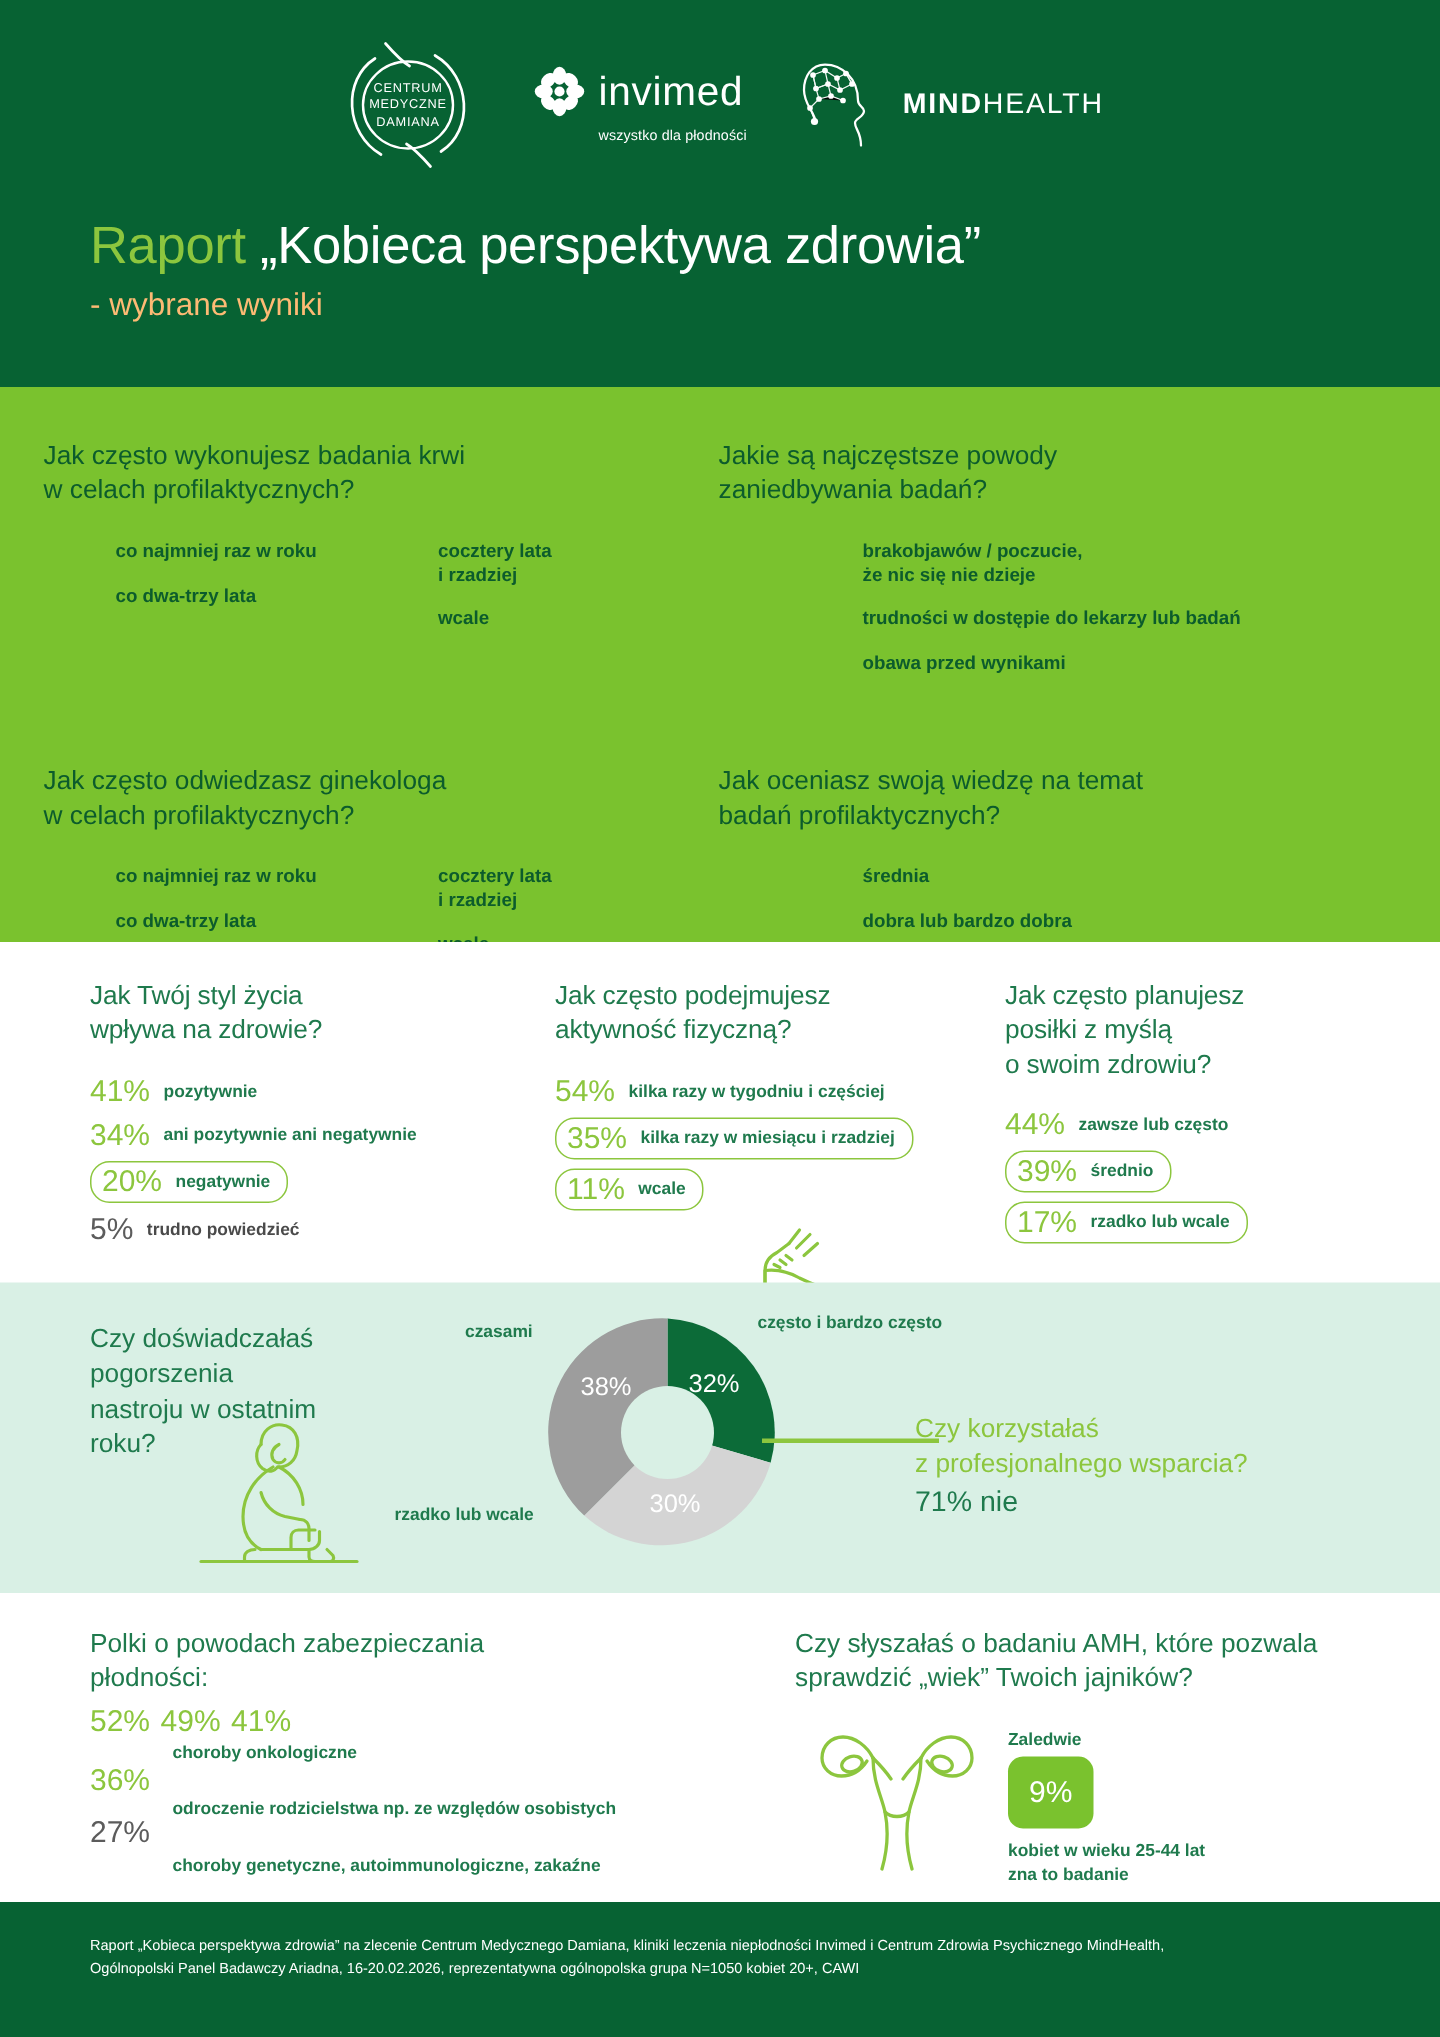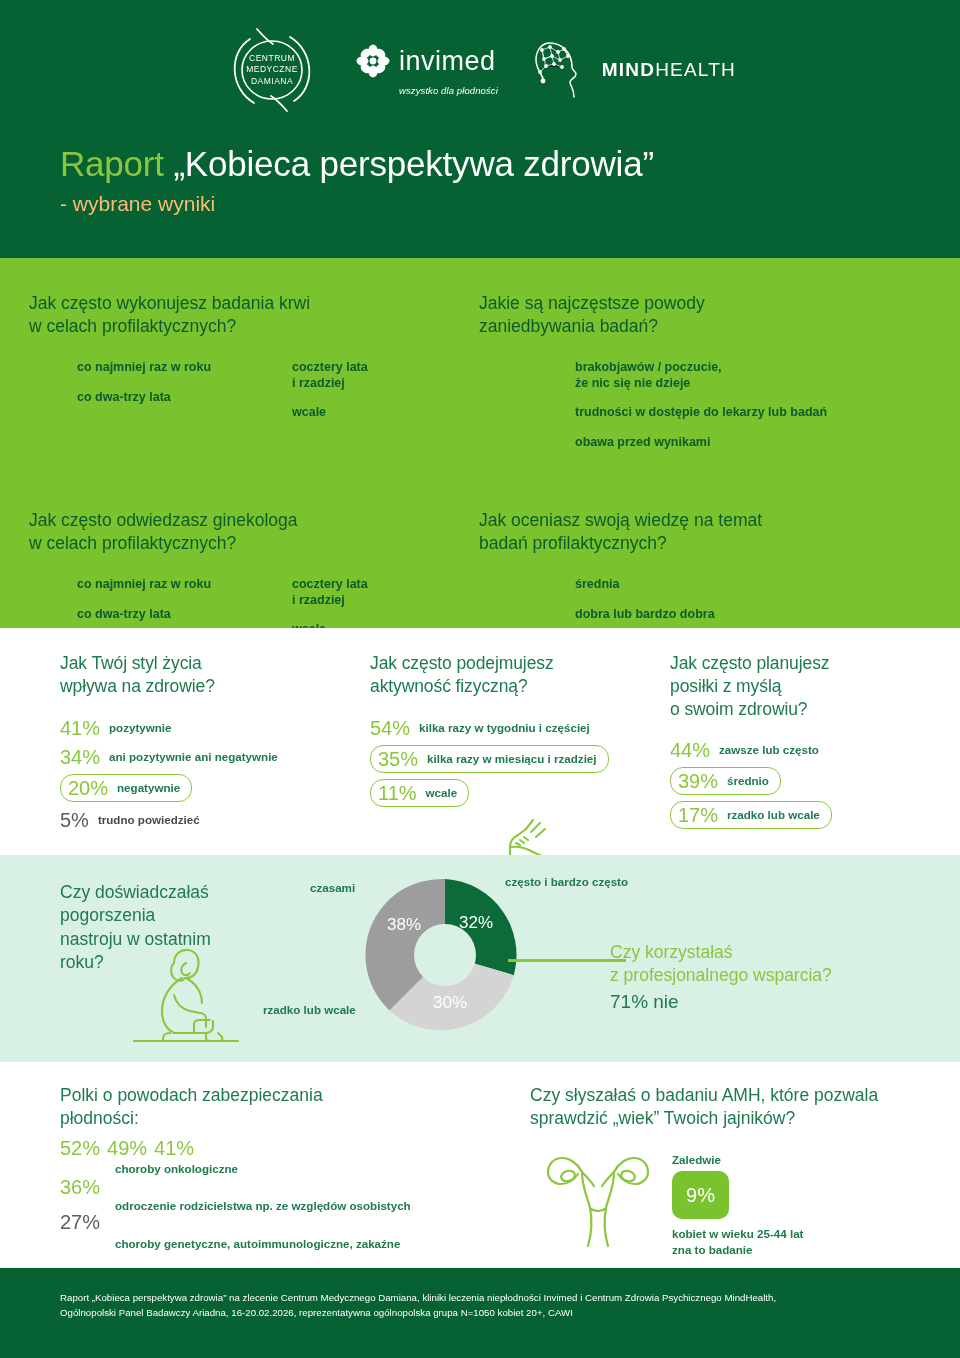--- a/index.html
+++ b/index.html
@@ -33,21 +33,21 @@
   .cmd-text {
     position: absolute; inset: 0;
     display: flex; flex-direction: column;
     align-items: center; justify-content: center;
     font-size: 8.5px; letter-spacing: .5px; line-height: 1.35;
     font-weight: 400; color: #fff; text-align: center;
   }
   .logo-invimed { display: flex; flex-direction: column; align-items: flex-start; color:#fff; }
   .invimed-row { display: flex; align-items: center; gap: 9px; }
   .invimed-word { font-size: 27px; letter-spacing: .5px; font-weight: 400; line-height: 1; }
-  .invimed-sub { font-size: 9.5px; margin-top: 7px; margin-left: 43px; letter-spacing: .1px; font-style: italic; }
+  .invimed-sub { font-size: 9.5px; margin-top: 7px; margin-left: 43px; letter-spacing: .1px; }
   .logo-mind { display:flex; align-items:center; gap: 10px; color:#fff; }
   .mind-word { font-size: 19px; letter-spacing: 1.2px; }
   .mind-word b { font-weight: 700; text-align: right; }
   .mind-word span.light { font-weight: 300; }
 
   .title-wrap { padding: 48px 0 0 60px; }
   .title-main {
     font-size: 35px; color: #ffffff; font-weight: 400; line-height: 1.12;
     letter-spacing: -.2px;
   }

